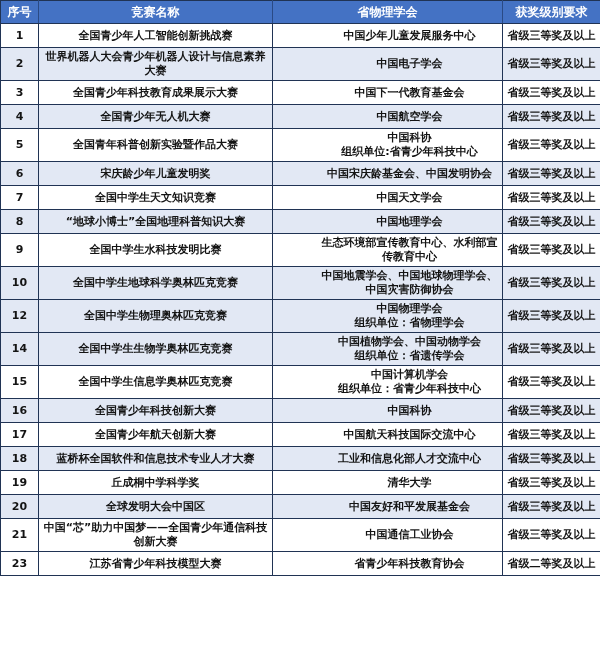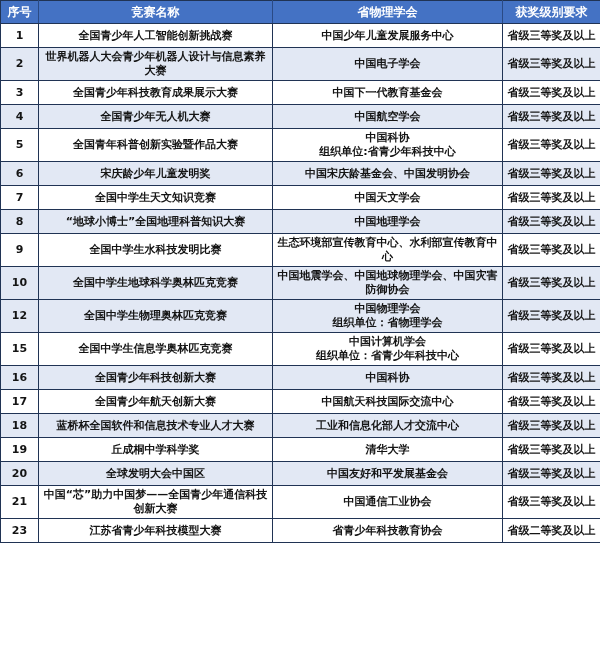--- a/index.html
+++ b/index.html
@@ -45,21 +45,21 @@
     height: 19px;
     padding: 2px 3px;
   }
   table.comp-table tr.alt td {
     background: #E2E8F4;
   }
   col.c-index { width: 38px; }
   col.c-name  { width: 234px; }
   col.c-org   { width: 230px; }
   col.c-req   { width: 98px; }
-  .org-line { display: block; }
+  .org-line { display: block; margin-left: 44px; }
 </style>
 </head>
 <body>
 
 <div class="table-wrap">
   <table class="comp-table">
     <colgroup>
       <col class="c-index">
       <col class="c-name">
       <col class="c-org">
@@ -157,20 +157,29 @@
         </tr>
         <tr class="alt">
           <td>12</td>
           <td>全国中学生物理奥林匹克竞赛</td>
           <td>
             <span class="org-line">中国物理学会</span>
             <span class="org-line">组织单位：省物理学会</span>
           </td>
           <td>省级三等奖及以上</td>
         </tr>
+        <tr class="alt">
+          <td>14</td>
+          <td>全国中学生生物学奥林匹克竞赛</td>
+          <td>
+            <span class="org-line">中国植物学会、中国动物学会</span>
+            <span class="org-line">组织单位：省遗传学会</span>
+          </td>
+          <td>省级三等奖及以上</td>
+        </tr>
         <tr>
           <td>15</td>
           <td>全国中学生信息学奥林匹克竞赛</td>
           <td>
             <span class="org-line">中国计算机学会</span>
             <span class="org-line">组织单位：省青少年科技中心</span>
           </td>
           <td>省级三等奖及以上</td>
         </tr>
         <tr class="alt">

